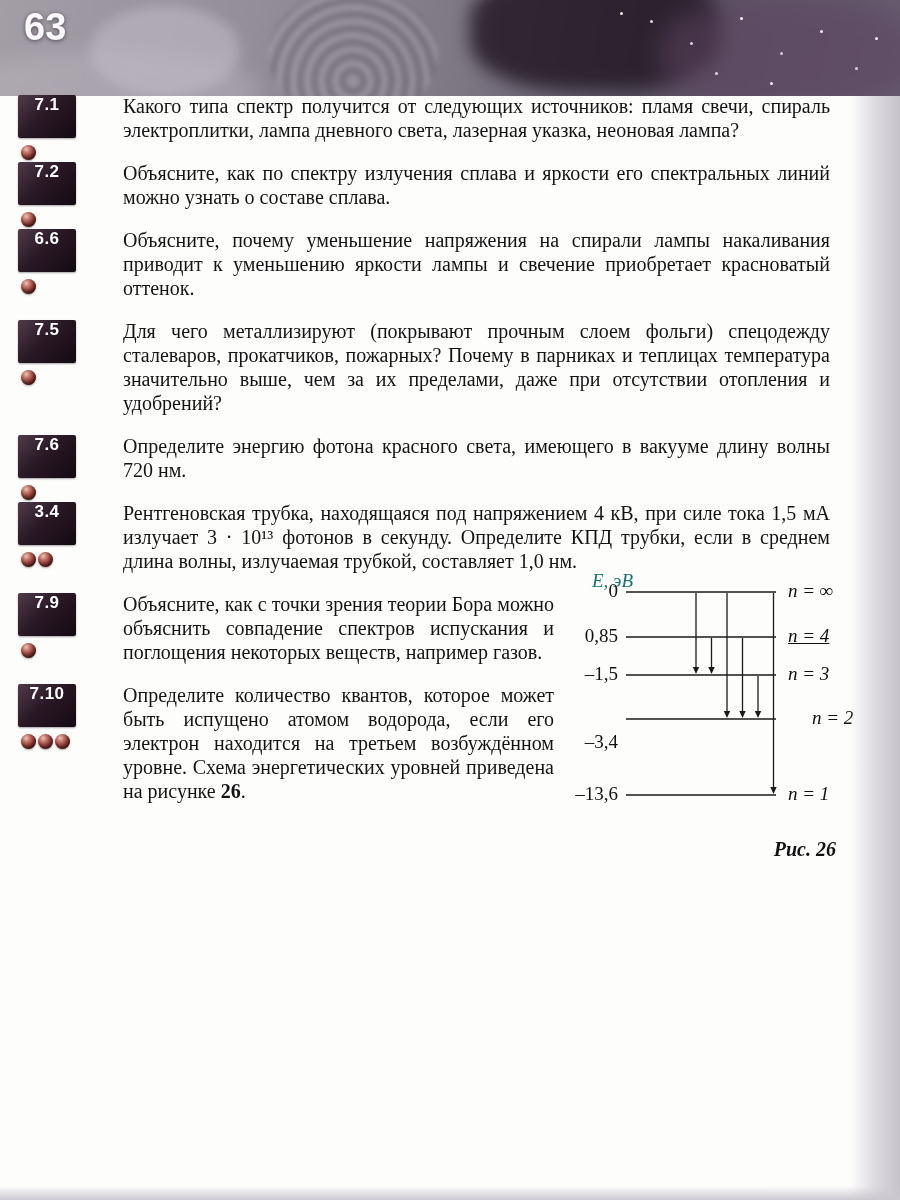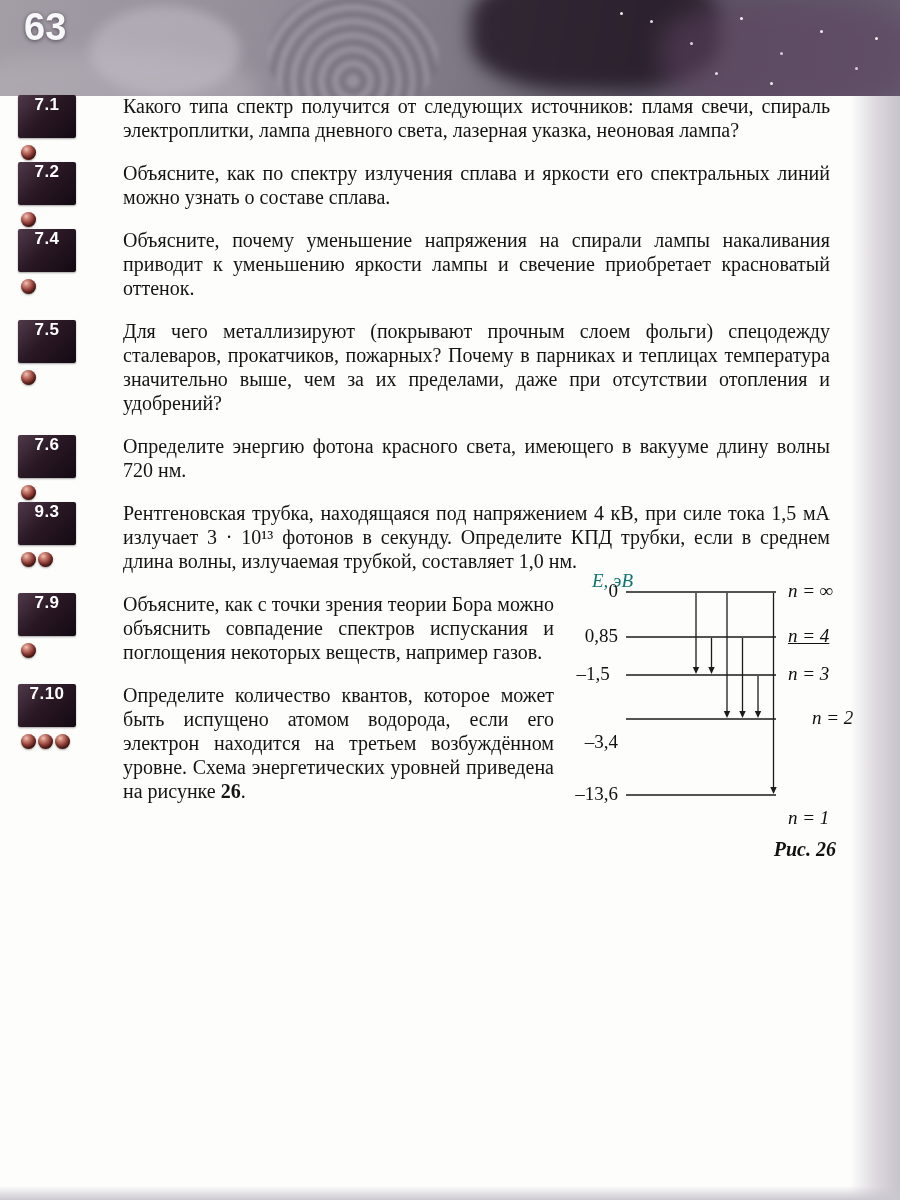--- a/index.html
+++ b/index.html
@@ -99,21 +99,21 @@
         <span class="dots">
             <span class="ball"></span>
           </span>
       </div>
       <p class="ptext"><span>Объясните, как по спектру излучения сплава и яркости его спектральных линий можно узнать о составе сплава.</span></p>
     </div>
 
 
     <div class="problem">
       <div class="bwrap">
-        <span class="pbadge">7.4</span>
+        <span class="pbadge">6.6</span>
         <span class="dots">
             <span class="ball"></span>
           </span>
       </div>
       <p class="ptext"><span>Объясните, почему уменьшение напряжения на спирали лампы накаливания приводит к уменьшению яркости лампы и свечение приобретает красноватый оттенок.</span></p>
     </div>
 
     <div class="problem">
       <div class="bwrap">
         <span class="pbadge">7.5</span>
@@ -130,37 +130,37 @@
         <span class="dots">
             <span class="ball"></span>
           </span>
       </div>
       <p class="ptext"><span>Определите энергию фотона красного света, имеющего в вакууме длину волны 720 нм.</span></p>
     </div>
 
 
     <div class="problem">
       <div class="bwrap">
-        <span class="pbadge">9.3</span>
+        <span class="pbadge">3.4</span>
         <span class="dots">
             <span class="ball"></span>
             <span class="ball"></span>
           </span>
       </div>
       <p class="ptext"><span>Рентгеновская трубка, находящаяся под напряжением 4 кВ, при силе тока 1,5 мА излучает 3 · 10¹³ фотонов в секунду. Определите КПД трубки, если в среднем длина волны, излучаемая трубкой, составляет 1,0 нм.</span></p>
     </div>
 
     <div class="problem">
 
       <div class="figure">
         <span class="fig-axis-label">E, эВ</span>
         <div class="fig-energies" id="fig-energies">
             <span class="elabel" style="top: 18px;">0</span>
             <span class="elabel" style="top: 63px;">0,85</span>
-            <span class="elabel" style="top: 101px; text-align: center;">–1,5</span>
+            <span class="elabel" style="top: 101px;">–1,5</span>
             <span class="elabel" style="top: 145px; margin-top: 24px;">–3,4</span>
             <span class="elabel" style="top: 221px;">–13,6</span>
           </div>
         <svg id="fig-svg" width="156" height="250">
             <line x1="0" x2="150" y1="30" y2="30" class="lvl"></line>
             <line x1="0" x2="150" y1="75" y2="75" class="lvl"></line>
             <line x1="0" x2="150" y1="113" y2="113" class="lvl"></line>
             <line x1="0" x2="150" y1="157" y2="157" class="lvl"></line>
             <line x1="0" x2="150" y1="233" y2="233" class="lvl"></line>
             <line x1="70" x2="70" y1="31" y2="106" class="trans"></line>
@@ -180,21 +180,21 @@
             <line x1="178.5" x2="178.5" y1="114" y2="226" class="trans"></line>
             <path d="M 175.3 225 L 181.7 225 L 178.5 232 Z" class="arrhead"></path>
             <line x1="194" x2="194" y1="158" y2="226" class="trans"></line>
             <path d="M 190.8 225 L 197.2 225 L 194 232 Z" class="arrhead"></path>
           </svg>
         <div class="fig-ns" id="fig-ns">
             <span class="nlabel" style="top: 18px;">n = ∞</span>
             <span class="nlabel" style="top: 63px; text-decoration: underline;">n = 4</span>
             <span class="nlabel" style="top: 101px;">n = 3</span>
             <span class="nlabel" style="top: 145px; margin-left: 24px;">n = 2</span>
-            <span class="nlabel" style="top: 221px; margin-top: 24px;">n = 1</span>
+            <span class="nlabel" style="top: 221px;">n = 1</span>
           </div>
         <div class="fig-caption">Рис. 26</div>
       </div>
       <div class="bwrap">
         <span class="pbadge">7.9</span>
         <span class="dots">
             <span class="ball"></span>
           </span>
       </div>
       <p class="ptext"><span>Объясните, как с точки зрения теории Бора можно объяснить совпадение спектров испускания и поглощения некоторых веществ, например газов.</span></p>

